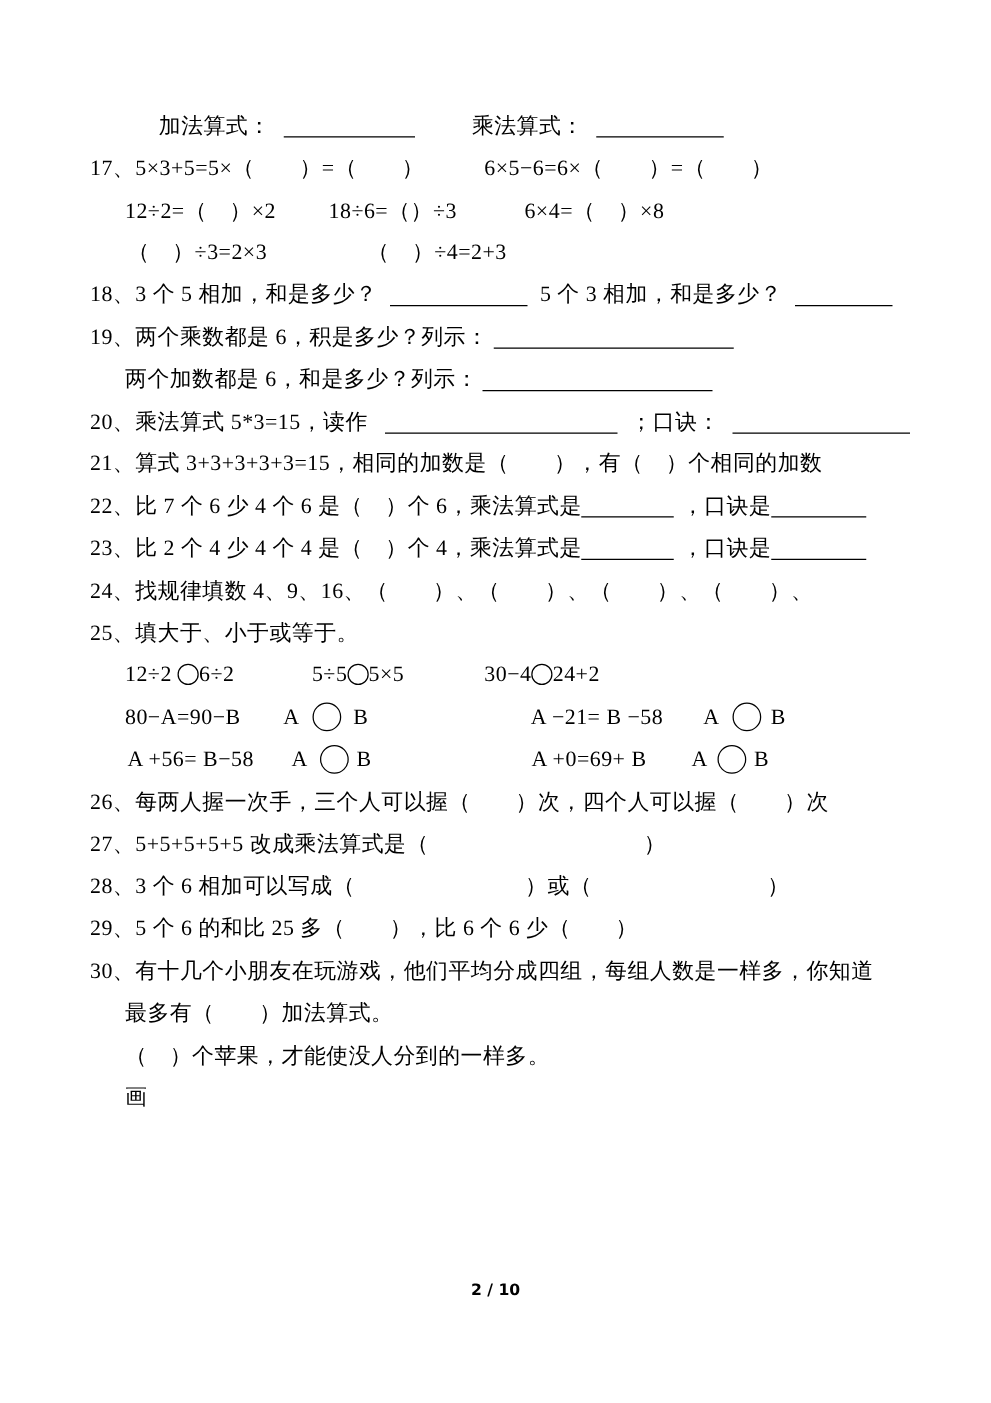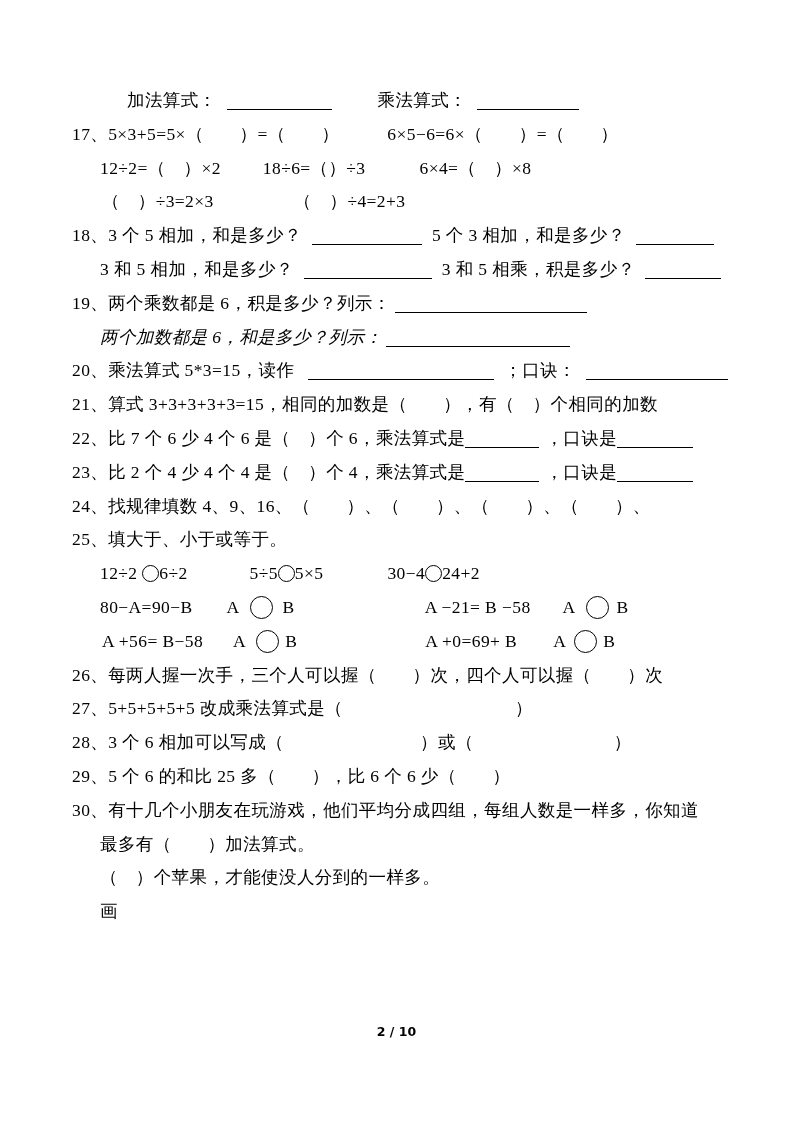--- a/index.html
+++ b/index.html
@@ -54,23 +54,22 @@
 </head>
 <body>
 
 <div class="page">
   <div class="content">
       <div class="line" style="padding-left: 55px;"><span class="t">加法算式：</span><span class="gap" style="width: 10px;"></span><span class="blank" style="width: 105px;"></span><span class="gap" style="width: 46px;"></span><span class="t">乘法算式：</span><span class="gap" style="width: 10px;"></span><span class="blank" style="width: 102px;"></span></div>
       <div class="line"><span class="t">17、5×3+5=5×（　　）=（　　）</span><span class="gap" style="width: 48px;"></span><span class="t">6×5−6=6×（　　）=（　　）</span></div>
       <div class="line" style="padding-left: 28px;"><span class="t">12÷2=（　）×2</span><span class="gap" style="width: 42px;"></span><span class="t">18÷6=（）÷3</span><span class="gap" style="width: 54px;"></span><span class="t">6×4=（　）×8</span></div>
       <div class="line" style="padding-left: 30px;"><span class="t">（　）÷3=2×3</span><span class="gap" style="width: 80px;"></span><span class="t">（　）÷4=2+3</span></div>
       <div class="line"><span class="t">18、3 个 5 相加，和是多少？</span><span class="gap" style="width: 10px;"></span><span class="blank" style="width: 110px;"></span><span class="gap" style="width: 10px;"></span><span class="t">5 个 3 相加，和是多少？</span><span class="gap" style="width: 10px;"></span><span class="blank" style="width: 78px;"></span></div>
-      <div class="line" style="padding-left: 28px;"><span class="t">3 和 5 相加，和是多少？</span><span class="gap" style="width: 10px;"></span><span class="blank" style="width: 128px;"></span><span class="gap" style="width: 10px;"></span><span class="t">3 和 5 相乘，积是多少？</span><span class="gap" style="width: 10px;"></span><span class="blank" style="width: 76px;"></span></div>
       <div class="line"><span class="t">19、两个乘数都是 6，积是多少？列示：</span><span class="gap" style="width: 4px;"></span><span class="blank" style="width: 192px;"></span></div>
-      <div class="line" style="padding-left: 28px; font-style: italic;"><span class="t">两个加数都是 6，和是多少？列示：</span><span class="gap" style="width: 4px;"></span><span class="blank" style="width: 184px;"></span></div>
+      <div class="line" style="padding-left: 28px;"><span class="t">两个加数都是 6，和是多少？列示：</span><span class="gap" style="width: 4px;"></span><span class="blank" style="width: 184px;"></span></div>
       <div class="line"><span class="t">20、乘法算式 5*3=15，读作</span><span class="gap" style="width: 14px;"></span><span class="blank" style="width: 186px;"></span><span class="gap" style="width: 10px;"></span><span class="t">；口诀：</span><span class="gap" style="width: 10px;"></span><span class="blank" style="width: 142px;"></span></div>
       <div class="line"><span class="t">21、算式 3+3+3+3+3=15，相同的加数是（　　），有（　）个相同的加数</span></div>
       <div class="line"><span class="t">22、比 7 个 6 少 4 个 6 是（　）个 6，乘法算式是</span><span class="blank" style="width: 74px;"></span><span class="gap" style="width: 6px;"></span><span class="t">，口诀是</span><span class="blank" style="width: 76px;"></span></div>
       <div class="line"><span class="t">23、比 2 个 4 少 4 个 4 是（　）个 4，乘法算式是</span><span class="blank" style="width: 74px;"></span><span class="gap" style="width: 6px;"></span><span class="t">，口诀是</span><span class="blank" style="width: 76px;"></span></div>
       <div class="line"><span class="t">24、找规律填数 4、9、16、（　　）、（　　）、（　　）、（　　）、</span></div>
       <div class="line"><span class="t">25、填大于、小于或等于。</span></div>
       <div class="line" style="padding-left: 28px;"><span class="t">12÷2 </span><span class="circle" style="width: 17px; height: 17px; vertical-align: -3px;"></span><span class="t">6÷2</span><span class="gap" style="width: 62px;"></span><span class="t">5÷5</span><span class="circle" style="width: 17px; height: 17px; vertical-align: -3px;"></span><span class="t">5×5</span><span class="gap" style="width: 64px;"></span><span class="t">30−4</span><span class="circle" style="width: 17px; height: 17px; vertical-align: -3px;"></span><span class="t">24+2</span></div>
       <div class="line" style="padding-left: 28px;"><span class="t">80−A=90−B</span><span class="gap" style="width: 34px;"></span><span class="t">A</span><span class="gap" style="width: 10px;"></span><span class="circle" style="width: 23px; height: 23px; vertical-align: -6px;"></span><span class="gap" style="width: 10px;"></span><span class="t">B</span><span class="gap" style="width: 130px;"></span><span class="t">A −21= B −58</span><span class="gap" style="width: 32px;"></span><span class="t">A</span><span class="gap" style="width: 10px;"></span><span class="circle" style="width: 23px; height: 23px; vertical-align: -6px;"></span><span class="gap" style="width: 8px;"></span><span class="t">B</span></div>
       <div class="line" style="padding-left: 30px;"><span class="t">A +56= B−58</span><span class="gap" style="width: 30px;"></span><span class="t">A</span><span class="gap" style="width: 10px;"></span><span class="circle" style="width: 23px; height: 23px; vertical-align: -6px;"></span><span class="gap" style="width: 6px;"></span><span class="t">B</span><span class="gap" style="width: 128px;"></span><span class="t">A +0=69+ B</span><span class="gap" style="width: 36px;"></span><span class="t">A</span><span class="gap" style="width: 8px;"></span><span class="circle" style="width: 23px; height: 23px; vertical-align: -6px;"></span><span class="gap" style="width: 6px;"></span><span class="t">B</span></div>
       <div class="line"><span class="t">26、每两人握一次手，三个人可以握（　　）次，四个人可以握（　　）次</span></div>

